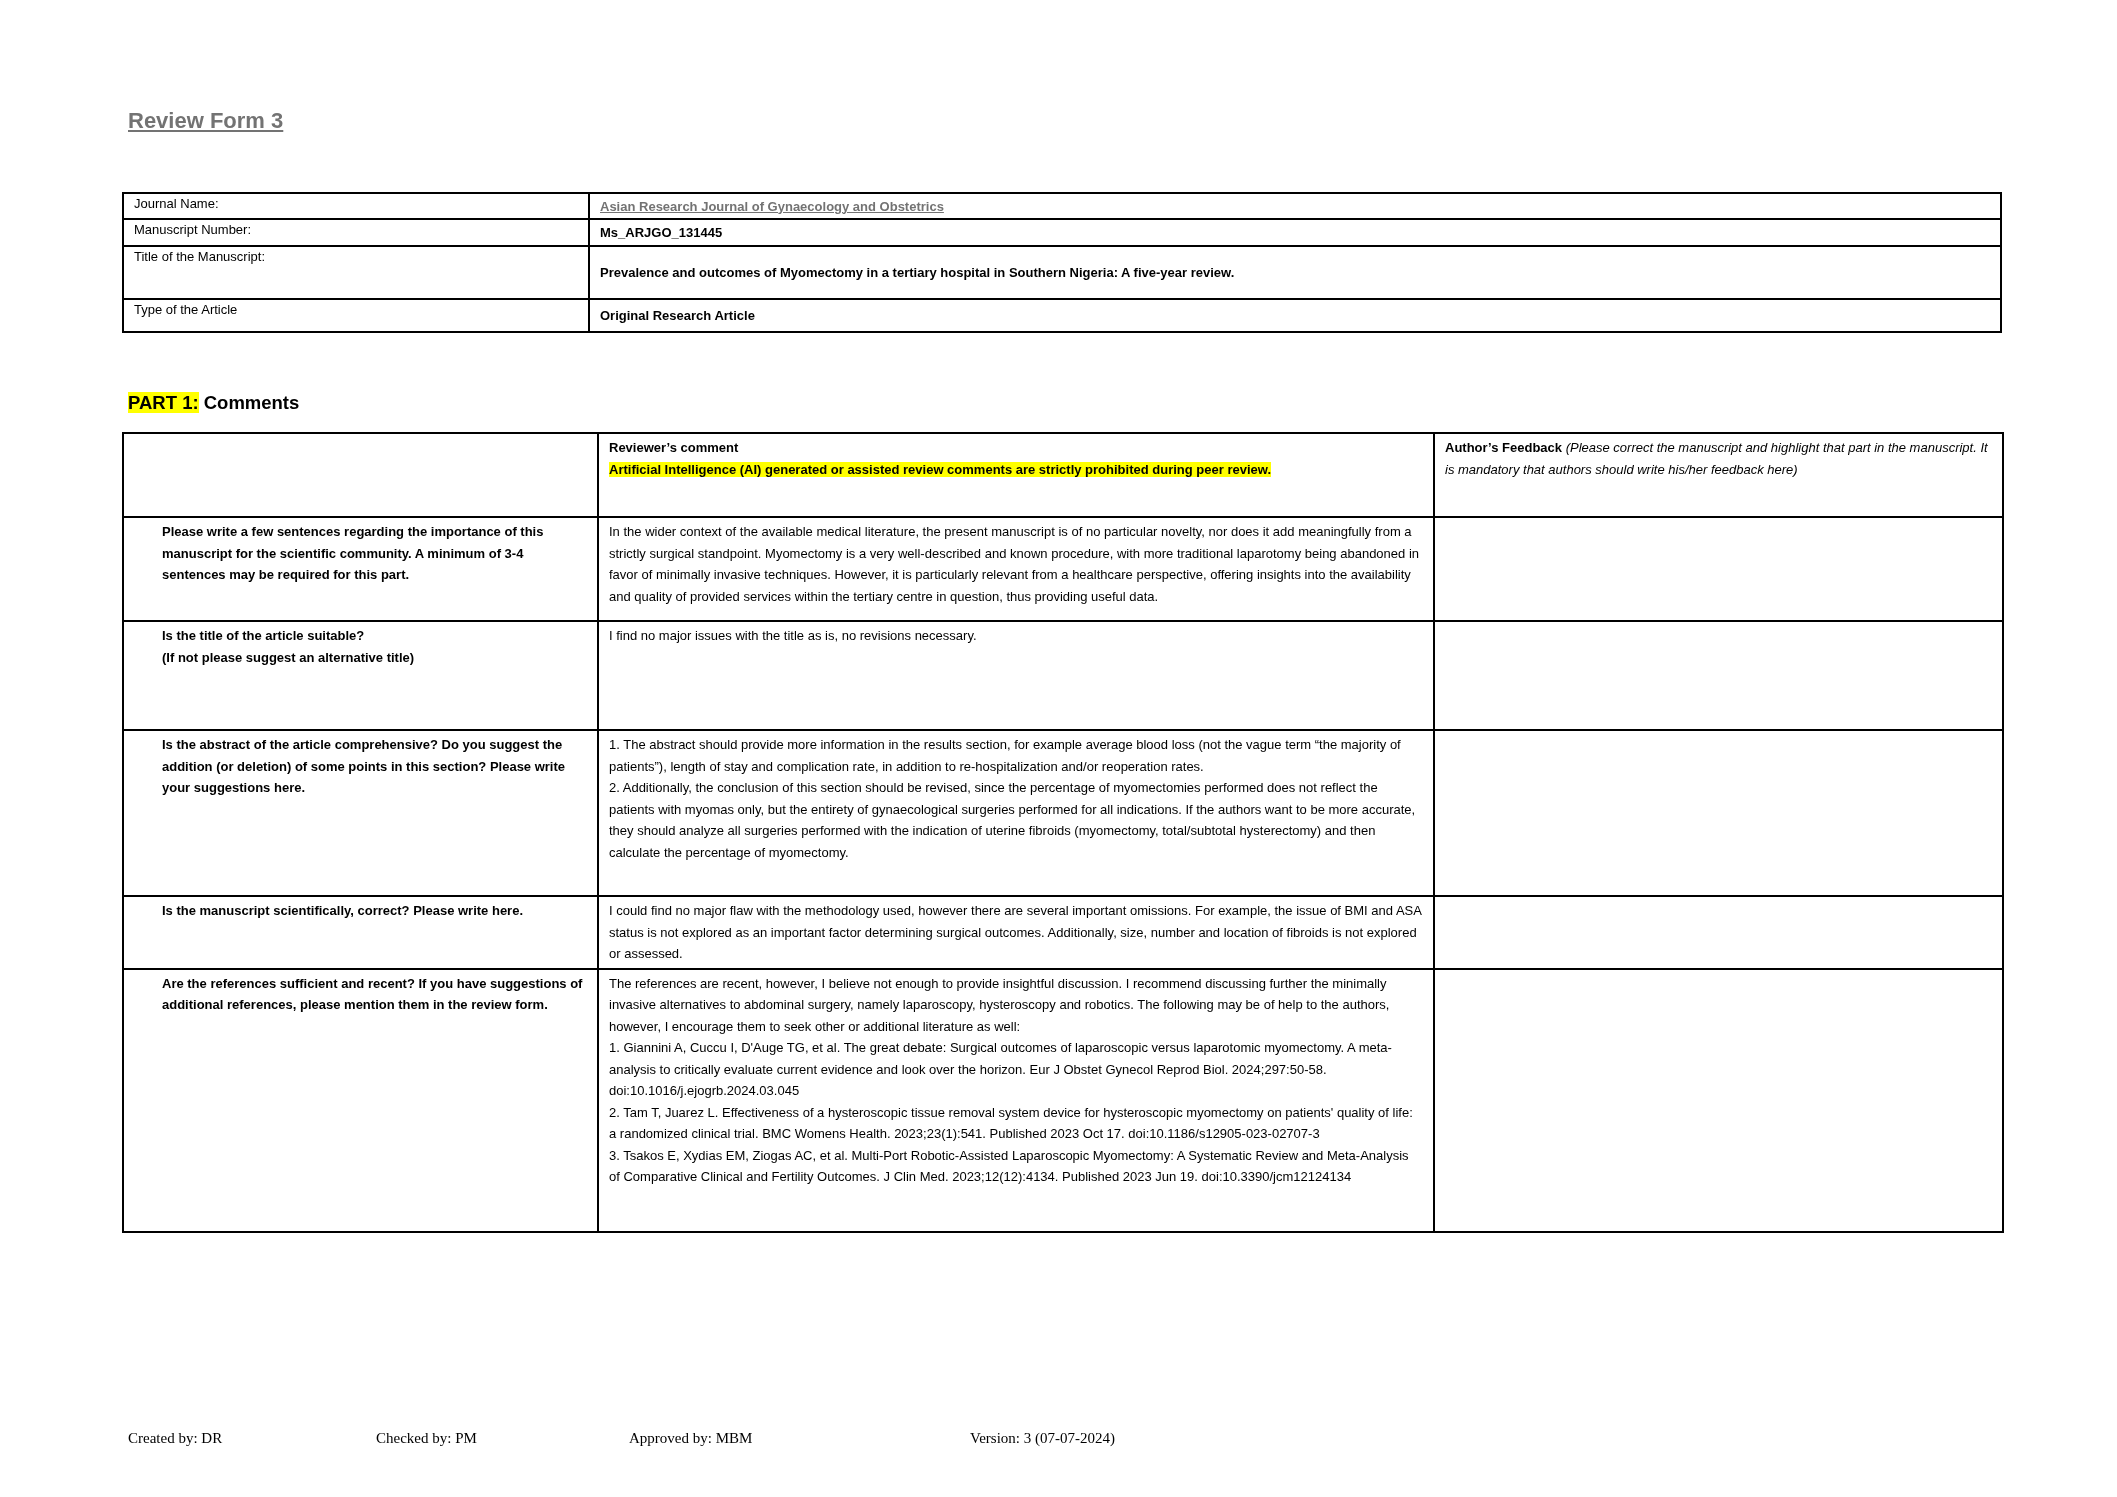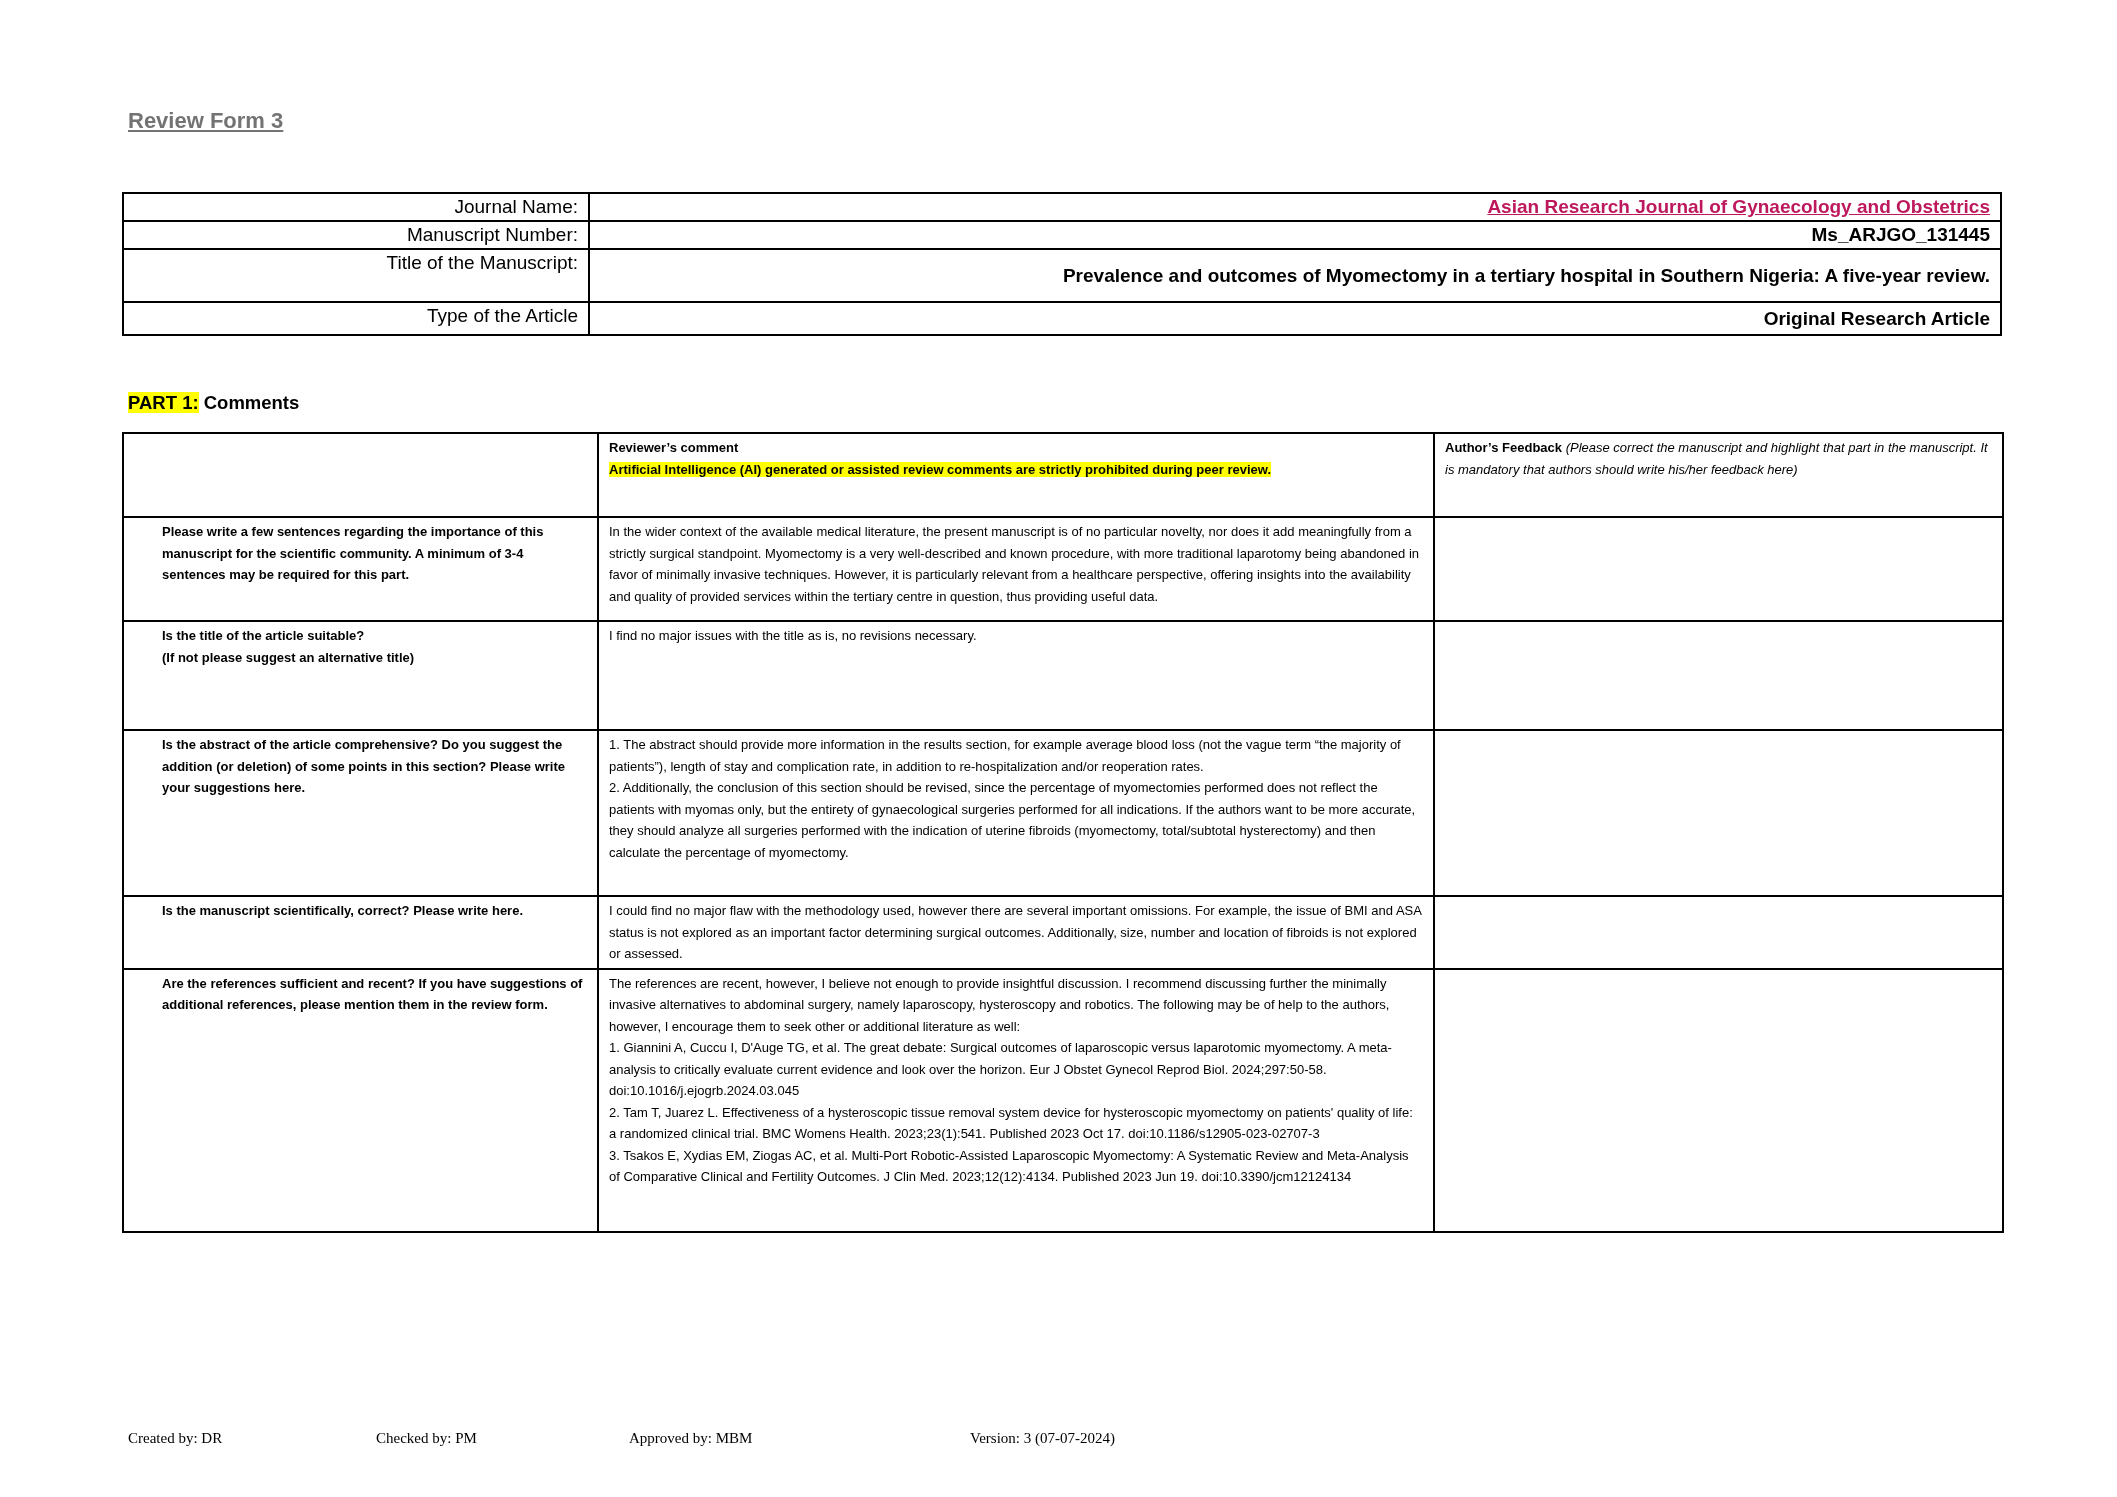--- a/index.html
+++ b/index.html
@@ -17,37 +17,36 @@
     position:absolute; left:128px; top:108px;
     font-size:22px; font-weight:bold;
     text-decoration:underline;
     color:#737373;
   }
   
   table.info {
     position:absolute; left:122px; top:192px;
     width:1880px;
     border-collapse:collapse; table-layout:fixed;
-    font-size:19px;
-    text-align:right;
+    font-size:13px;
   }
   table.info td {
     border:2px solid #000;
     padding:2px 10px;
     vertical-align:top;
   }
   table.info td.lbl { width:466px; }
   table.info td.val { vertical-align:middle; }
   table.info tr.r1 { height:26px; }
   table.info tr.r2 { height:27px; }
   table.info tr.r3 { height:53px;margin-left:19px; }
   table.info tr.r4 { height:33px; }
   .bold { font-weight:bold; }
   a.jlink {
-    color:#be185d; font-weight:bold;
+    color:#737373; font-weight:bold;
     text-decoration:underline; cursor:pointer;
   }
   
   .part-heading {
     position:absolute; left:128px; top:392px;
     font-size:18.5px; font-weight:bold;
   }
   .hl { background:#ffff00; }
   
   table.comments {

